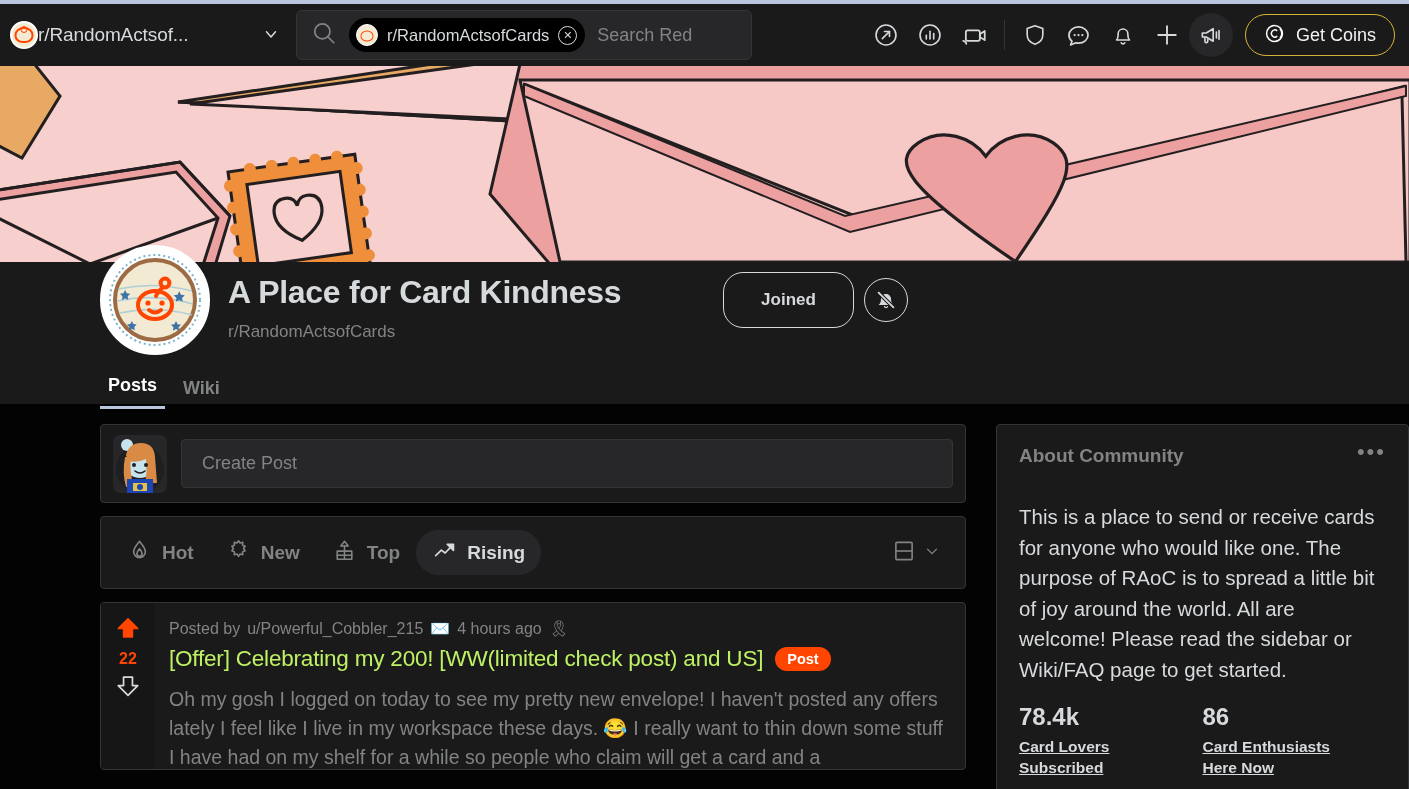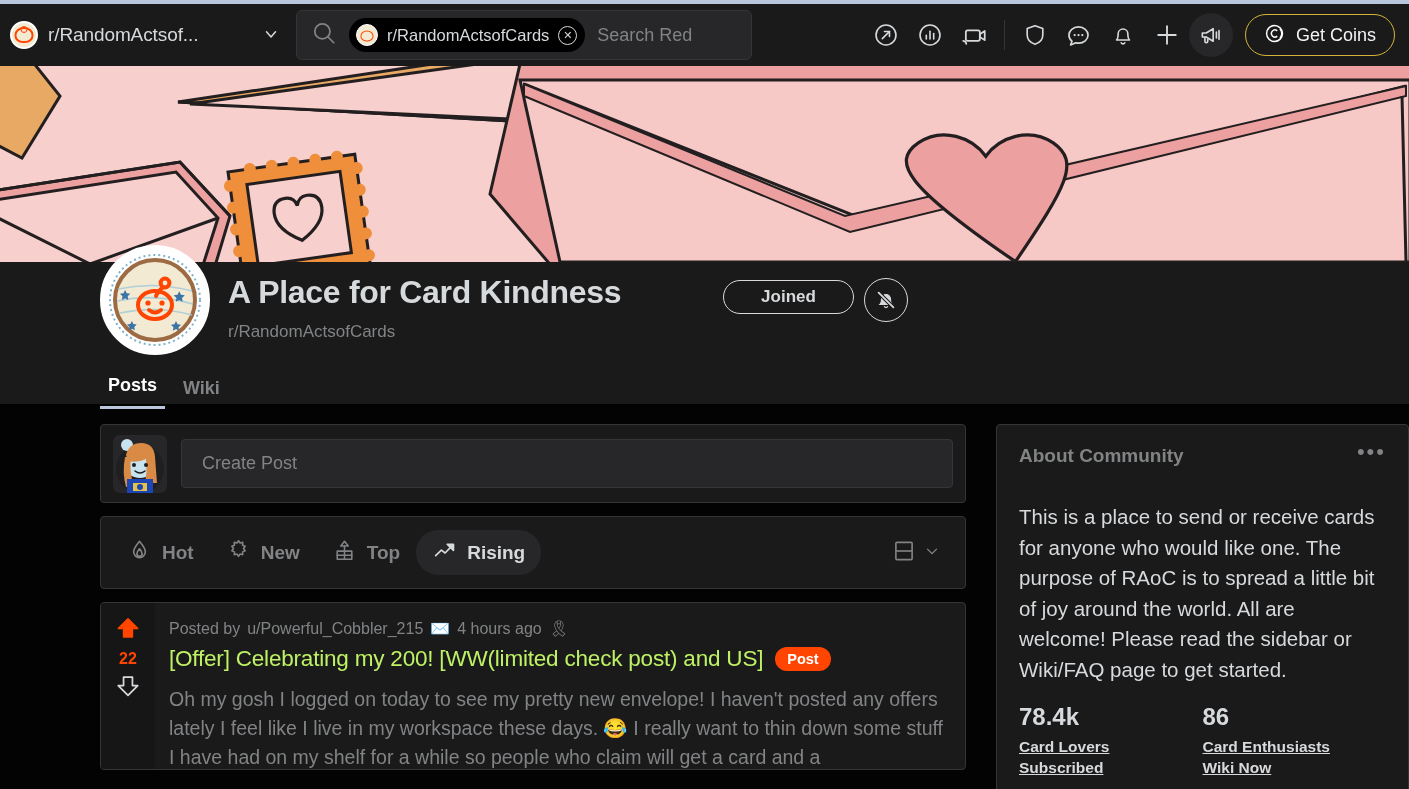--- a/index.html
+++ b/index.html
@@ -15,21 +15,21 @@
   #topnav {
     position: absolute; top: 0; left: 0;
     width: 1409px; height: 66px;
     background: #1A1A1B;
     border-top: 4px solid #b9c6dd;
     display: flex; align-items: center;
     z-index: 40;
   }
   #nav-left {
     display: flex; align-items: center;
-    width: 296px; padding-left: 10px; gap: 10px;
+    width: 296px; padding-left: 10px; 
   }
   .sub-chip-icon {
     width: 28px; height: 28px; border-radius: 50%;
     background: #f2ead3; border: 2px solid #fff;
     flex: 0 0 auto; position: relative; overflow: hidden;
   }
   .sub-chip-icon::after {
     content: ""; position: absolute; left: 50%; top: 52%;
     transform: translate(-50%,-50%);
     width: 15px; height: 12px; border-radius: 50% 50% 45% 45%;
@@ -133,22 +133,22 @@
   }
   #community-title-block { position: absolute; left: 228px; top: 13px; }
   #community-title {
     color: #d7dadc; font-size: 32px; font-weight: bold;
     letter-spacing: -.3px; line-height: 1.1;
   }
   #community-handle {
     color: #818384; font-size: 17px; margin-top: 12px;
   }
   #joined-btn {
-    position: absolute; left: 723px; top: 280px;
-    width: 131px; height: 34px; border-radius: 20px;
+    position: absolute; left: 723px; top: 272px;
+    width: 131px; height: 56px; border-radius: 20px;
     border: 1px solid #d7dadc; background: transparent;
     display: flex; align-items: center; justify-content: center;
     z-index: 20;
   }
   #joined-label { color: #d7dadc; font-size: 17px; font-weight: bold; }
   #notify-btn {
     position: absolute; left: 864px; top: 278px;
     width: 44px; height: 44px; border-radius: 50%;
     border: 1.5px solid #d7dadc;
     display: flex; align-items: center; justify-content: center;
@@ -643,19 +643,19 @@
         <div class="stat-num">78.4k</div>
         <div class="stat-lbl">
           <div>Card Lovers</div>
           <div>Subscribed</div>
         </div>
       </div>
       <div class="stat">
         <div class="stat-num">86</div>
         <div class="stat-lbl">
           <div>Card Enthusiasts</div>
-          <div>Wiki Now</div>
+          <div>Here Now</div>
         </div>
       </div>
     </div>
 
   </div>
 </div>
 
 </body></html>

